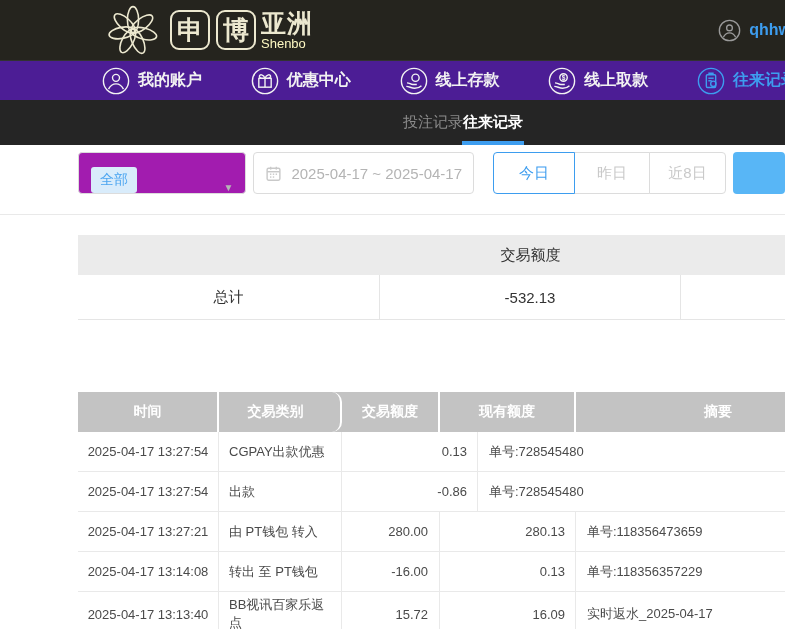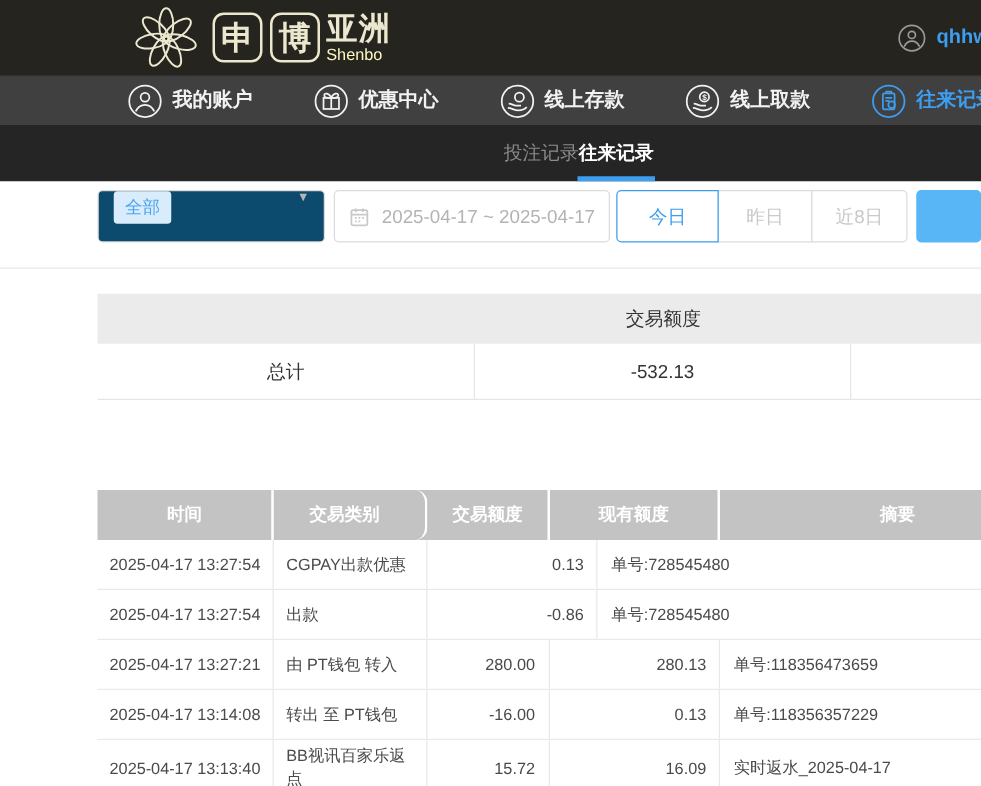--- a/index.html
+++ b/index.html
@@ -14,47 +14,47 @@
     display:flex; align-items:center; justify-content:center;
     font-size:26px; font-weight:bold; margin-left:6px; }
   .brand { margin-left:5px; line-height:1; }
   .brand-cn { font-size:25px; font-weight:bold; letter-spacing:1px; }
   .brand-en { font-size:13px; margin-top:1px; color:#fef9c3; }
   .user { margin-left:auto; margin-right:-6px; display:flex; align-items:center; gap:8px; }
   .user-icon { width:23px; height:23px; color:#9a9a9a; }
   .username { color:var(--accent); font-size:16px; font-weight:bold; white-space:nowrap; }
 
   
-  .navbar { height:40px; background:#404040; display:flex; align-items:center;
+  .navbar { height:40px; background:#4c1d95; display:flex; align-items:center;
     padding-left:102px; justify-content:space-between; border-top:1px solid #323232; }
   .nav-item { display:flex; align-items:center; gap:8px; color:#f2f2f2;
     font-size:16px; font-weight:600; white-space:nowrap; cursor:pointer; }
   .nav-item svg { width:28px; height:28px; }
   .nav-item.active { color:var(--accent); margin-right:-12px; }
 
   
   .subnav { height:45px; background:#252525; display:flex; padding-left:403px; }
   .tab { color:#8b8b8b; font-size:15px; display:flex; align-items:center;
     position:relative; cursor:pointer; white-space:nowrap; }
   .tab.active { color:#fff; font-weight:bold; }
   .tab.active::after { content:""; position:absolute; left:-1px; right:-1px; bottom:0;
     height:4px; background:var(--accent); }
 
   
   .toolbar { padding:7px 0 20px 78px; border-bottom:1px solid #e9e9e9;
     display:flex; align-items:center; }
   .select { width:205px; height:42px; border:1px solid #dcdcdc; border-radius:4px;
-    display:flex; align-items:flex-start; padding:0 12px; cursor:pointer; background:#0c4a6e;gap:12px; }
+    display:flex; align-items:flex-end; padding:0 12px; cursor:pointer; background:#a21caf;gap:12px; }
   .pill { background:#d9ecfb; color:#4ba5f0; font-size:14px; padding:4px 9px; border-radius:3px; }
   .caret { margin-left:auto; color:#b5b5b5; font-size:10px; }
   .datebox { width:233px; height:42px; border:1px solid #dcdcdc; border-radius:4px;
     margin-left:7px; display:flex; align-items:center; gap:9px; padding:0 11px;
     color:#b4b4b4; font-size:15px; cursor:pointer; background:#fff; white-space:nowrap; }
   .cal-icon { width:17px; height:17px; color:#c9c9c9; flex:none; }
-  .btn-group { display:flex; margin-left:5px; }
+  .btn-group { display:flex; margin-left:19px; }
   .qbtn { height:42px; border:1px solid #dcdcdc; background:#fff; color:#c9c9c9;
     font-size:15px; display:flex; align-items:center; justify-content:center;
     cursor:pointer; margin-left:-1px; font-family:inherit; }
   .qbtn:first-child { border-radius:4px 0 0 4px; margin-left:0; }
   .qbtn:last-child { border-radius:0 4px 4px 0; }
   .qbtn.active { border:1px solid var(--accent); color:var(--accent); z-index:1; }
   .search-btn { width:52px; height:42px; background:#58b6f6; border:none;
     border-radius:4px; margin-left:7px; cursor:pointer; flex:none; }
 
   

